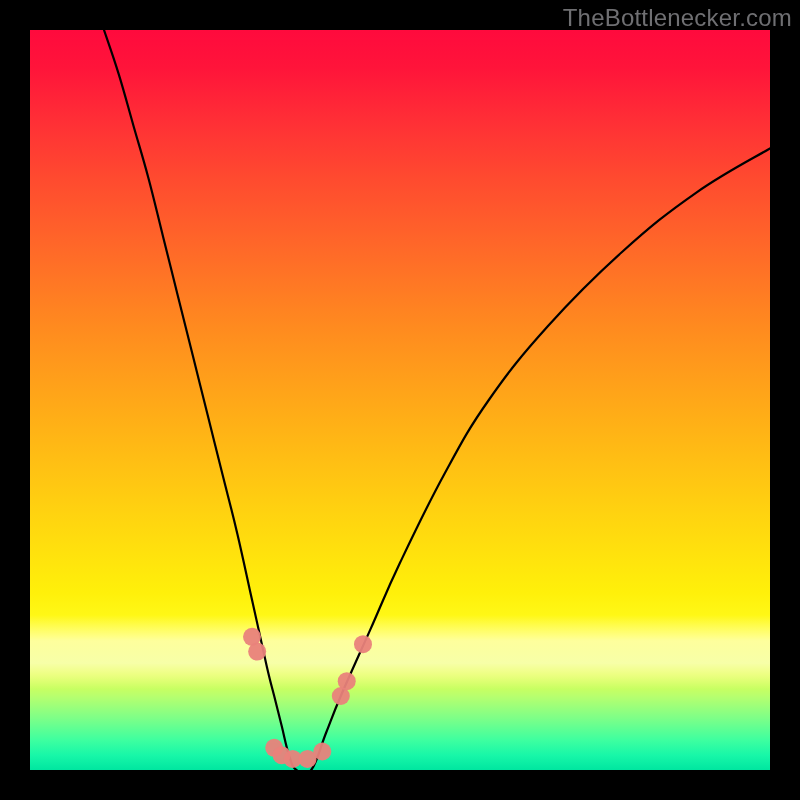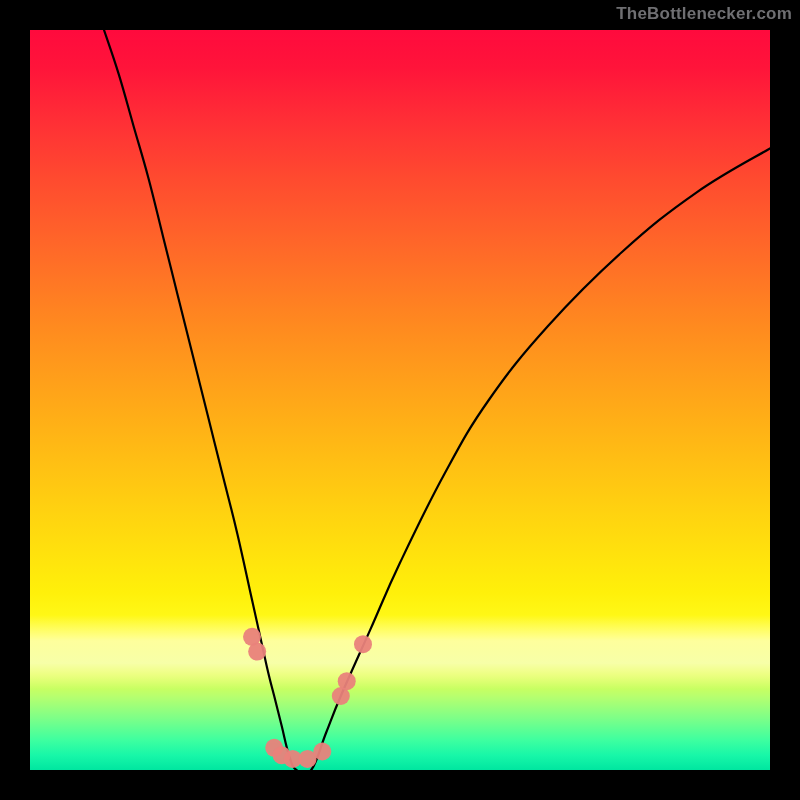--- a/index.html
+++ b/index.html
@@ -67,24 +67,23 @@
     position: absolute;
     inset: 0;
     width: 100%;
     height: 100%;
   }
   .watermark {
     position: absolute;
     top: 4px;
     right: 8px;
     color: #6f6f72;
-    font-size: 17px;
+    font-size: 24px;
     letter-spacing: 0.2px;
     user-select: none;
-    font-weight: bold;
   }
 </style>
 </head>
 <body>
 
 <div class="stage">
   <div class="watermark">TheBottlenecker.com</div>
   <div class="plot">
     <div class="gradient"></div>
     <div class="pale-band"></div>

